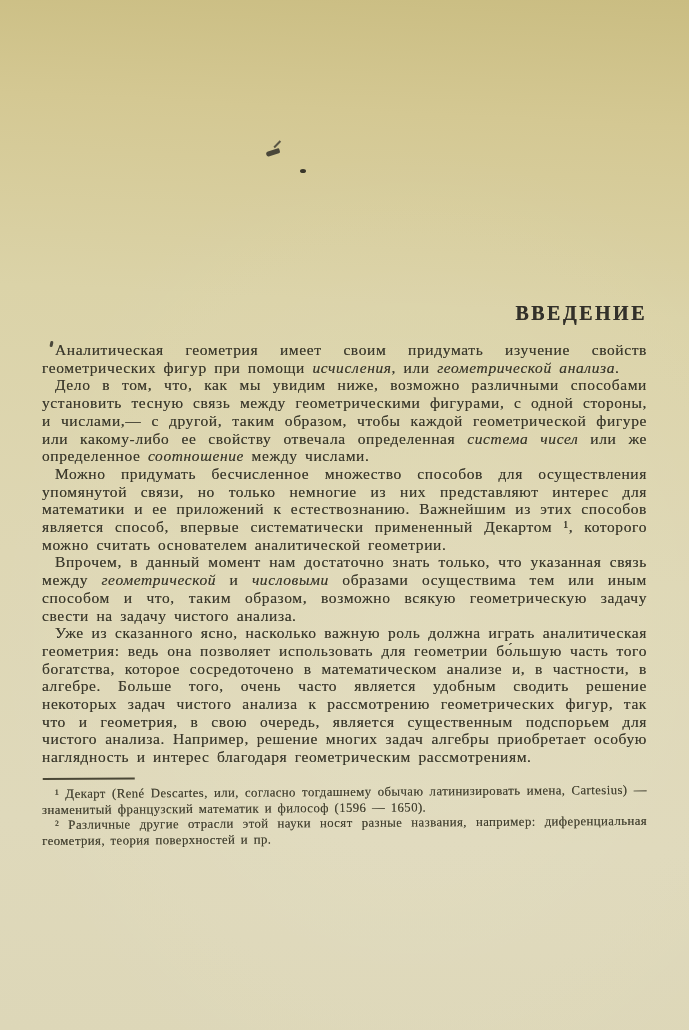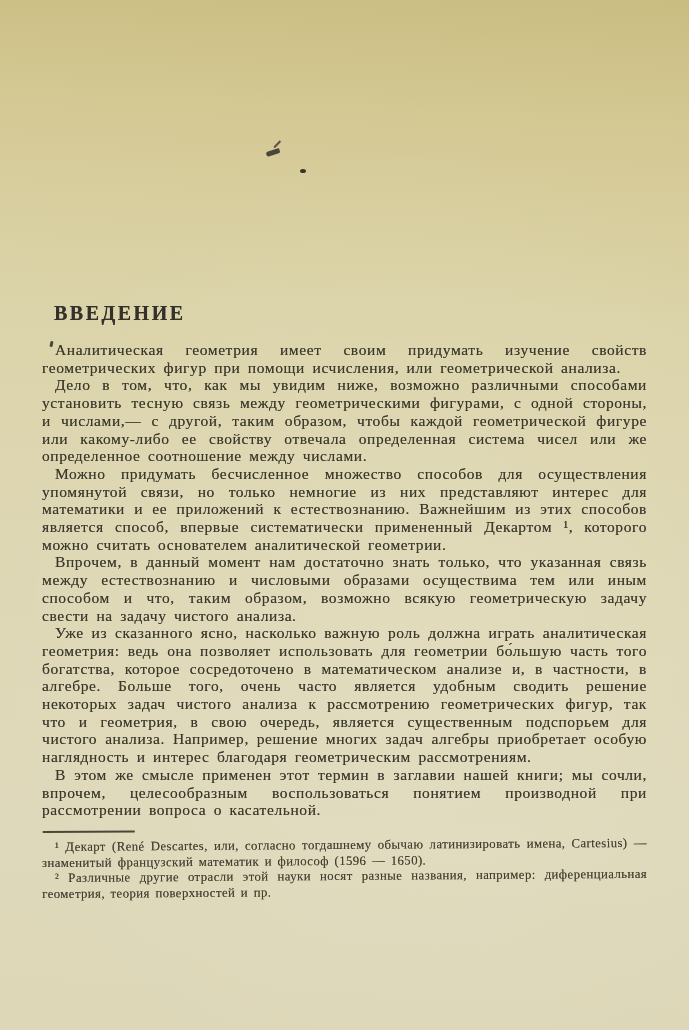--- a/index.html
+++ b/index.html
@@ -15,38 +15,38 @@
       linear-gradient(183deg, #cabd82 0%, #d4c893 12%, #dbd3a8 30%, #ded7b4 55%, #dfd9bb 80%, #ddd7b8 100%);
     color: #3b392c;
   }
   .content {
     position: absolute;
     left: 42px; top: 0;
     width: 605px;
   }
   .title {
     margin: 302px 0 0 12px;
-    text-align: left;
+    text-align: right;
     font-size: 20px;
     font-weight: bold;
     letter-spacing: 2.5px;
     color: #33312a;
     text-shadow: 0 0 0.6px rgba(51,49,42,0.8);
   }
   .body-text {
     margin-top: 16px;
     font-size: 15.5px;
     line-height: 17.7px;
     text-align: justify;
     word-spacing: 3px;
     letter-spacing: 0.6px;
     text-shadow: 0 0 0.6px rgba(59,57,44,0.65);
   }
   .body-text p { margin: 0; text-indent: 13px; }
-  .it { }
+  .it { font-style: italic; }
   .footnote-block {
     margin-top: 10px;
     transform: rotate(-0.4deg);
     color: #413f2f;
   }
   .fn-rule {
     width: 92px; height: 2px;
     background: #4a4736;
     margin: 0 0 7px 1px;
     border: 0;
@@ -88,23 +88,22 @@
   <div class="speck speck-b"></div>
   <div class="speck speck-c"></div>
 
   <div class="content">
     <h1 class="title">ВВЕДЕНИЕ</h1>
 
     <div class="body-text">
         <p><span>Аналитическая геометрия имеет своим придумать изучение свойств геометрических фигур при помощи </span><span class="it">исчисления</span><span>, или </span><span class="it">геометрической анализа</span><span>.</span></p>
         <p><span>Дело в том, что, как мы увидим ниже, возможно различными способами установить тесную связь между геометрическими фигурами, с одной стороны, и числами,— с другой, таким образом, чтобы каждой геометрической фигуре или какому-либо ее свойству отвечала определенная </span><span class="it">система чисел</span><span> или же определенное </span><span class="it">соотношение</span><span> между числами.</span></p>
         <p><span>Можно придумать бесчисленное множество способов для осуществления упомянутой связи, но только немногие из них представляют интерес для математики и ее приложений к естествознанию. Важнейшим из этих способов является способ, впервые систематически примененный Декартом ¹, которого можно считать основателем аналитической геометрии.</span></p>
-        <p><span>Впрочем, в данный момент нам достаточно знать только, что указанная связь между </span><span class="it">естествознанию</span><span> и </span><span class="it">числовыми</span><span> образами осуществима тем или иным способом и что, таким образом, возможно всякую геометрическую задачу свести на задачу чистого анализа.</span></p>
+        <p><span>Впрочем, в данный момент нам достаточно знать только, что указанная связь между </span><span class="it">геометрической</span><span> и </span><span class="it">числовыми</span><span> образами осуществима тем или иным способом и что, таким образом, возможно всякую геометрическую задачу свести на задачу чистого анализа.</span></p>
         <p><span>Уже из сказанного ясно, насколько важную роль должна играть аналитическая геометрия: ведь она позволяет использовать для геометрии бо́льшую часть того богатства, которое сосредоточено в математическом анализе и, в частности, в алгебре. Больше того, очень часто является удобным сводить решение некоторых задач чистого анализа к рассмотрению геометрических фигур, так что и геометрия, в свою очередь, является существенным подспорьем для чистого анализа. Например, решение многих задач алгебры приобретает особую наглядность и интерес благодаря геометрическим рассмотрениям.</span></p>
-        <p><span>В этом же смысле применен этот термин в заглавии нашей книги; мы сочли, впрочем, целесообразным воспользоваться понятием производной при рассмотрении вопроса о касательной.</span></p>
       </div>
 
     <div class="footnote-block">
       <hr class="fn-rule">
       <div class="footnotes">
           <p><span>¹ Декарт (René Descartes, или, согласно тогдашнему обычаю латинизировать имена, Cartesius) — знаменитый французский математик и философ (1596 — 1650).</span></p>
           <p><span>² Различные другие отрасли этой науки носят разные названия, например: диференциальная геометрия, теория поверхностей и пр.</span></p>
         </div>
     </div>
   </div>

